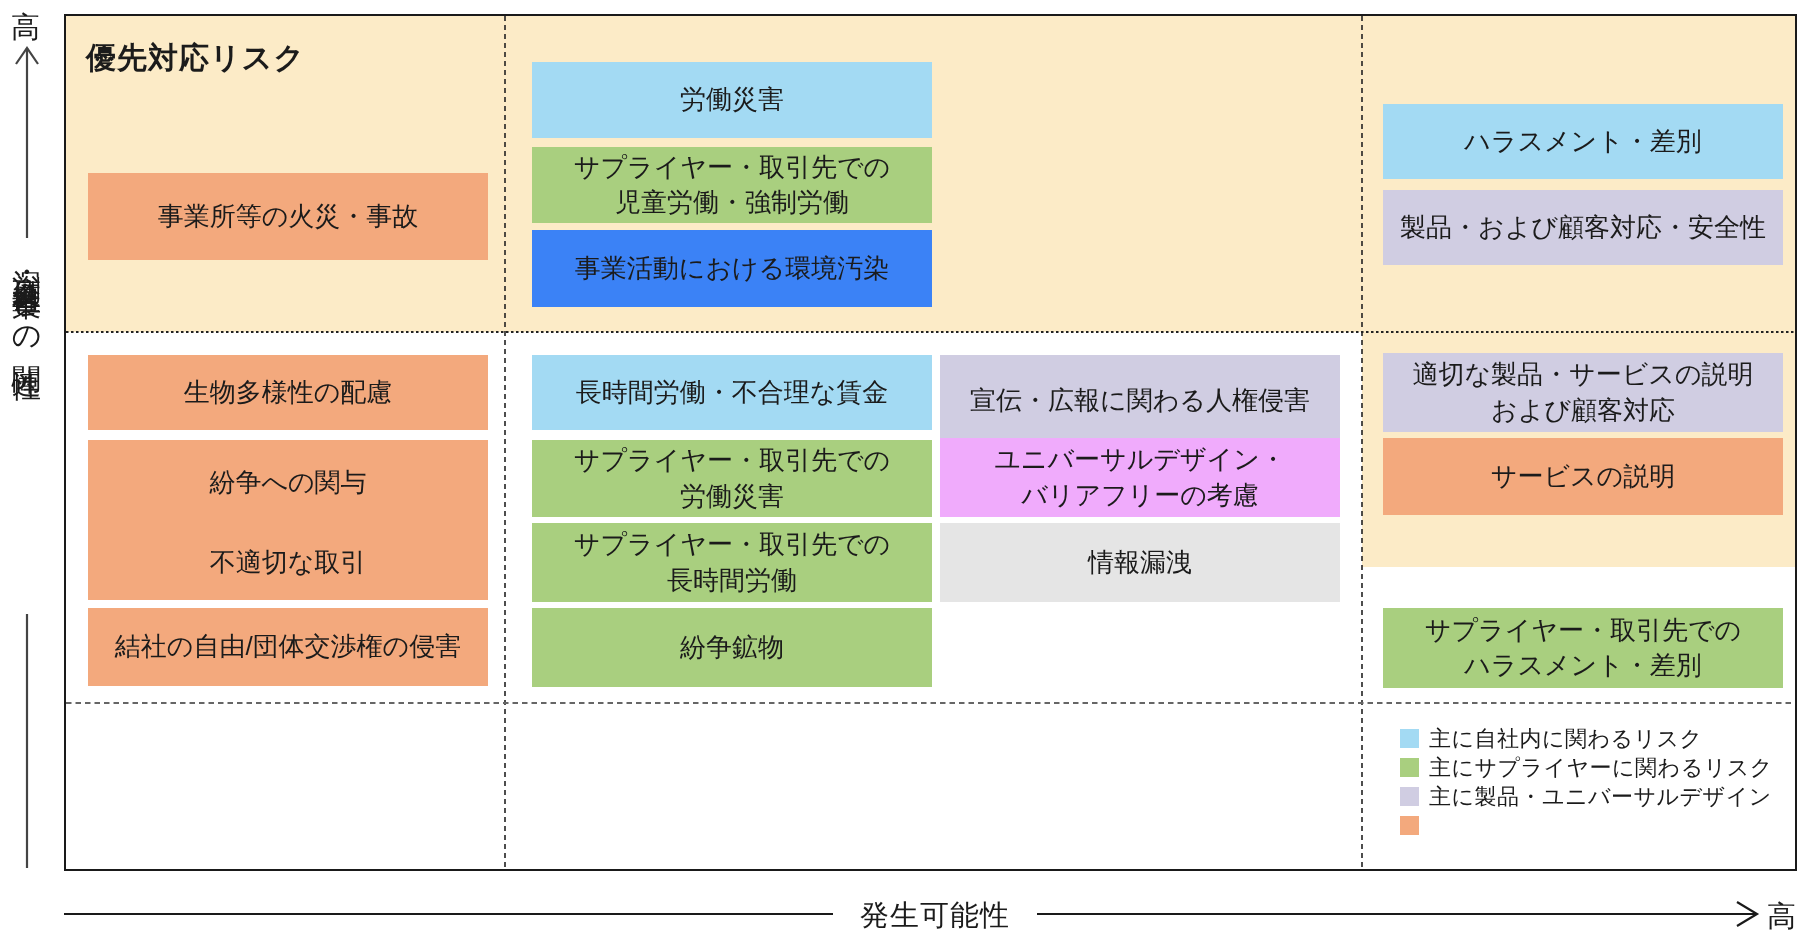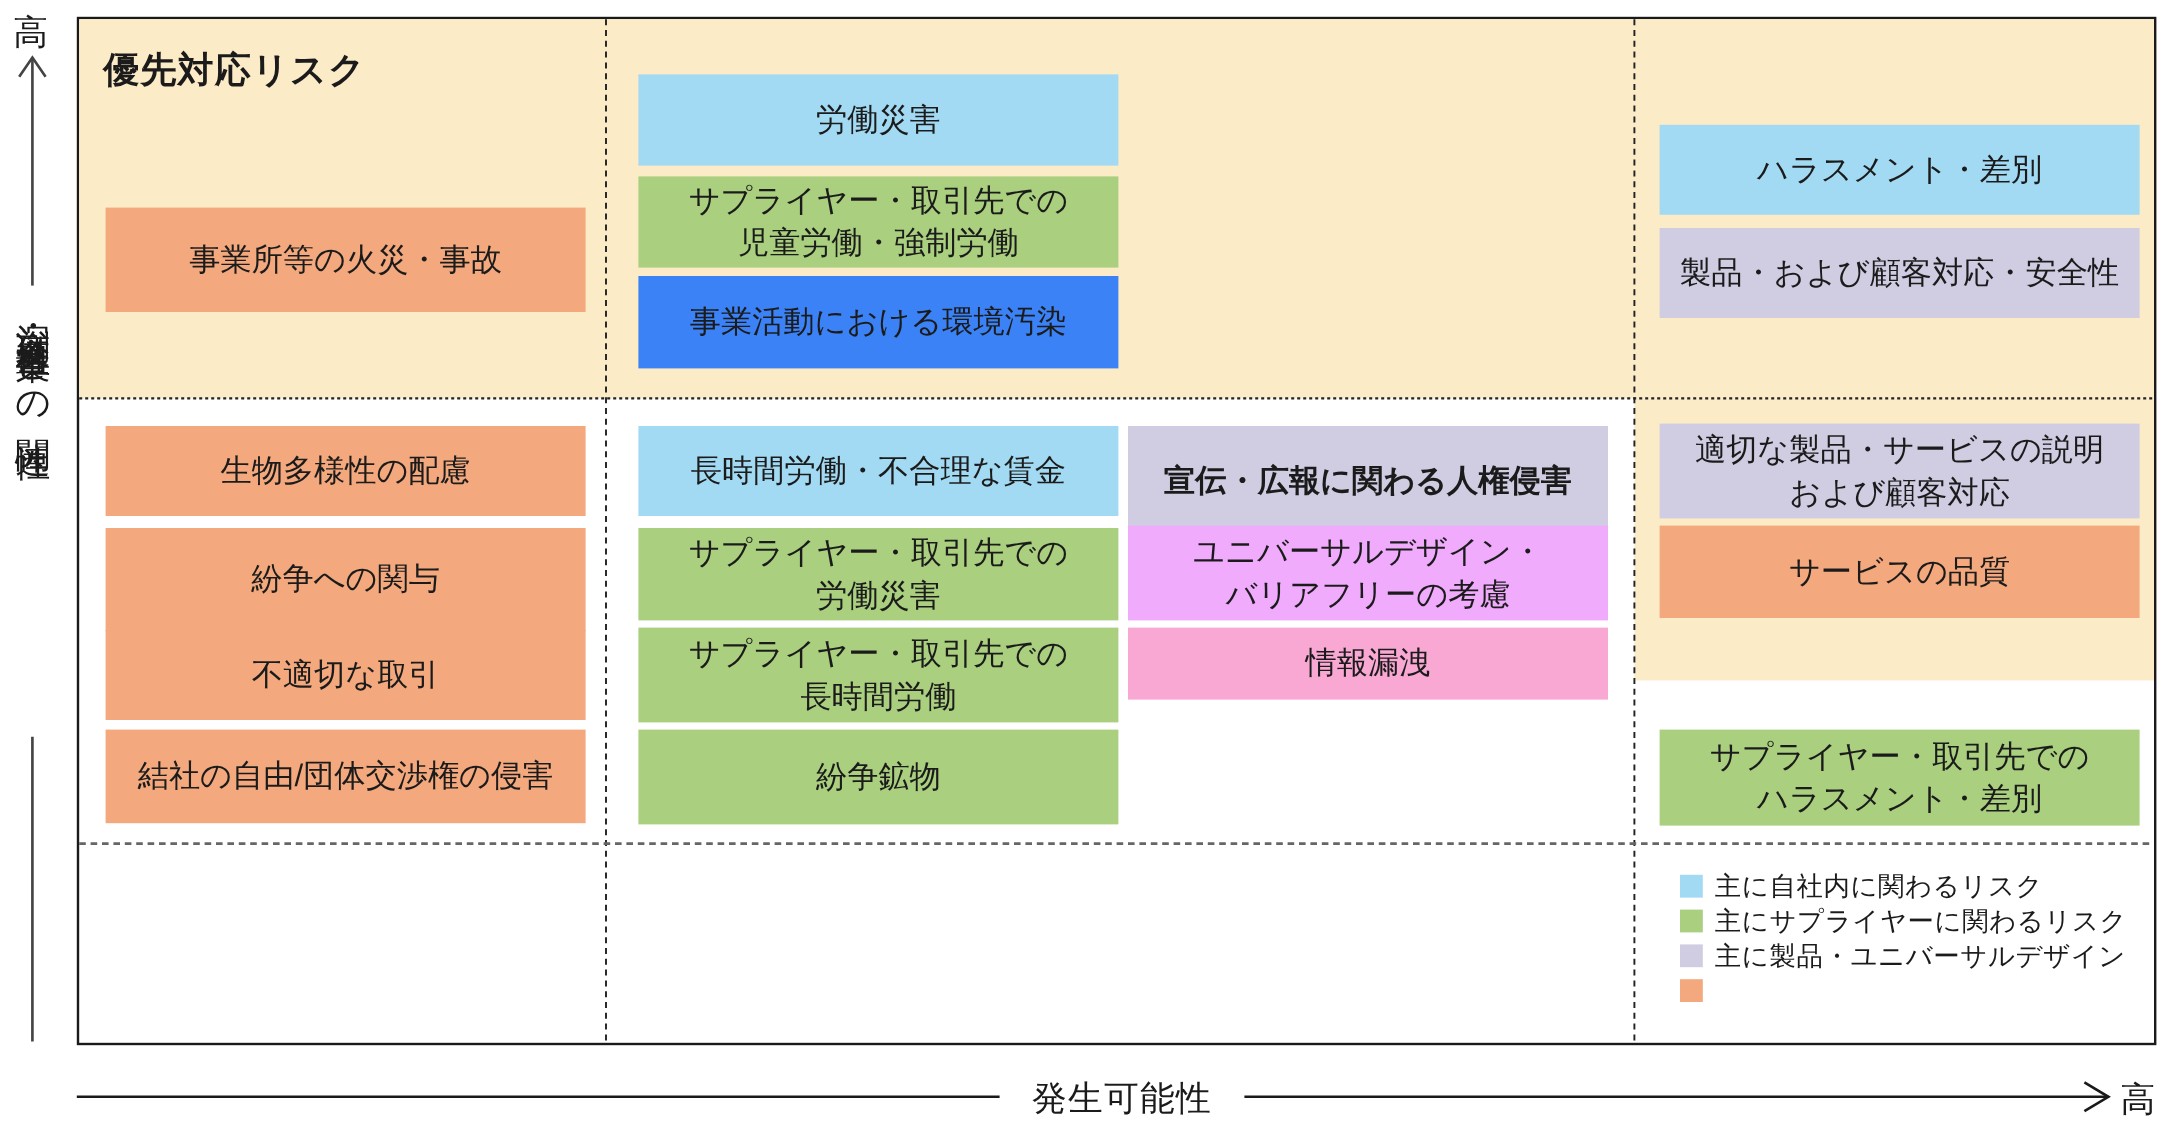--- a/index.html
+++ b/index.html
@@ -111,27 +111,27 @@
       <div class="risk-box" style="left: 88px; top: 355px; width: 400px; height: 75px; background: rgb(243, 169, 125);">生物多様性の配慮</div>
       <div class="risk-box" style="left: 88px; top: 440px; width: 400px; height: 86px; background: rgb(243, 169, 125);">紛争への関与</div>
       <div class="risk-box" style="left: 88px; top: 525px; width: 400px; height: 75px; background: rgb(243, 169, 125);">不適切な取引</div>
       <div class="risk-box" style="left: 88px; top: 608px; width: 400px; height: 78px; background: rgb(243, 169, 125);">結社の自由/団体交渉権の侵害</div>
       <div class="risk-box" style="left: 532px; top: 355px; width: 400px; height: 75px; background: rgb(163, 218, 243);">長時間労働・不合理な賃金</div>
       <div class="risk-box" style="left: 532px; top: 440px; width: 400px; height: 77px; background: rgb(169, 207, 127);">サプライヤー・取引先での
 労働災害</div>
       <div class="risk-box" style="left: 532px; top: 523px; width: 400px; height: 79px; background: rgb(169, 207, 127);">サプライヤー・取引先での
 長時間労働</div>
       <div class="risk-box" style="left: 532px; top: 608px; width: 400px; height: 79px; background: rgb(169, 207, 127);">紛争鉱物</div>
-      <div class="risk-box" style="left: 940px; top: 355px; width: 400px; height: 91px; background: rgb(208, 205, 226); font-weight: bold;">宣伝・広報に関わる人権侵害</div>
+      <div class="risk-box" style="left: 940px; top: 355px; width: 400px; height: 91px; background: rgb(208, 205, 226);">宣伝・広報に関わる人権侵害</div>
       <div class="risk-box" style="left: 940px; top: 438px; width: 400px; height: 79px; background: #f0abfc;">ユニバーサルデザイン・
 バリアフリーの考慮</div>
-      <div class="risk-box" style="left: 940px; top: 523px; width: 400px; height: 60px; background: #f9a8d4;">情報漏洩</div>
+      <div class="risk-box" style="left: 940px; top: 523px; width: 400px; height: 79px; background: #e5e5e5;">情報漏洩</div>
       <div class="risk-box" style="left: 1383px; top: 353px; width: 400px; height: 79px; background: rgb(208, 205, 226);">適切な製品・サービスの説明
 および顧客対応</div>
-      <div class="risk-box" style="left: 1383px; top: 438px; width: 400px; height: 77px; background: rgb(243, 169, 125);">サービスの品質</div>
+      <div class="risk-box" style="left: 1383px; top: 438px; width: 400px; height: 77px; background: rgb(243, 169, 125);">サービスの説明</div>
       <div class="risk-box" style="left: 1383px; top: 608px; width: 400px; height: 80px; background: rgb(169, 207, 127);">サプライヤー・取引先での
 ハラスメント・差別</div>
     </div>
 
   <div id="legend">
       <div class="legend-row">
         <span class="legend-swatch" style="background: rgb(163, 218, 243);"></span>
         <span class="legend-label">主に自社内に関わるリスク</span>
       </div>
       <div class="legend-row">

